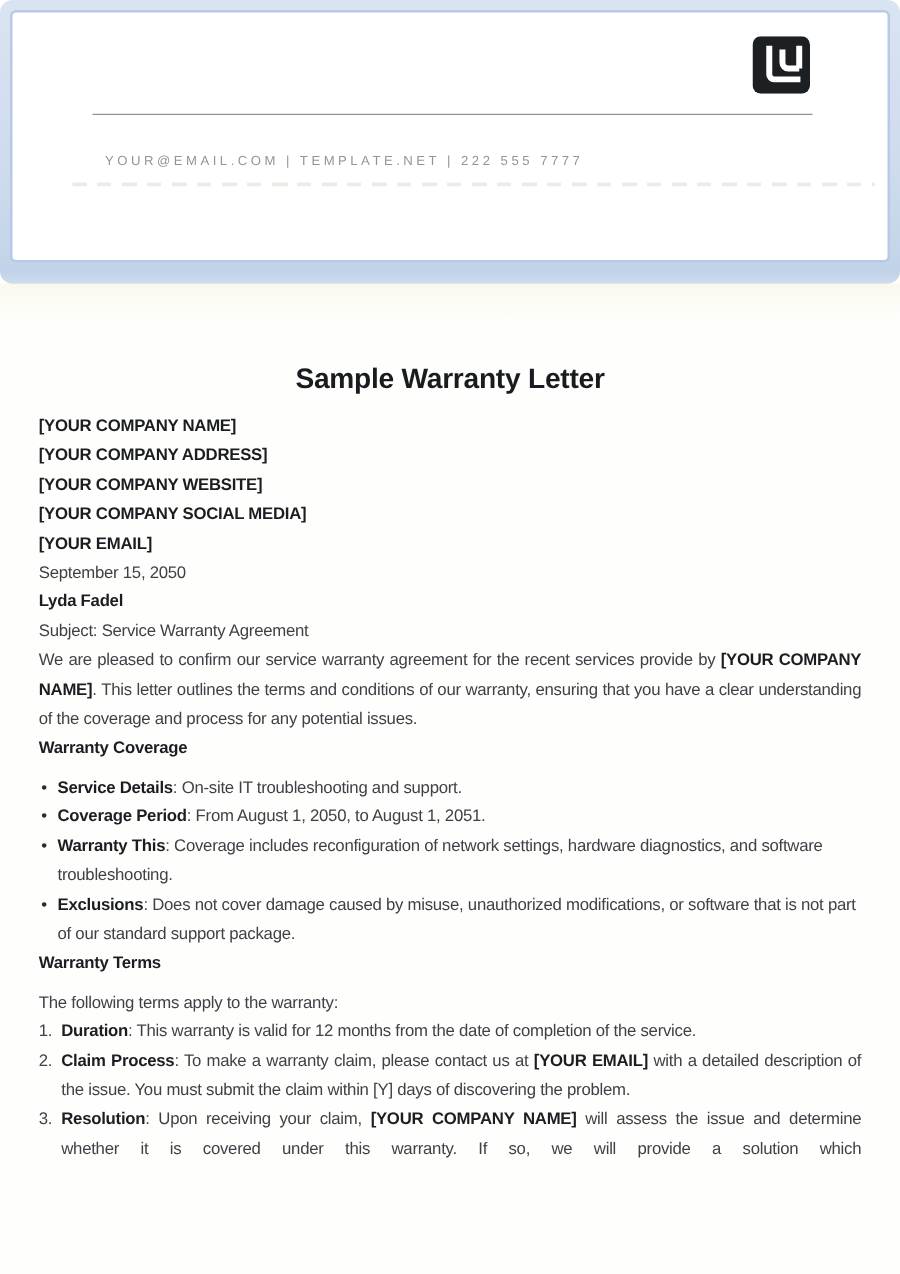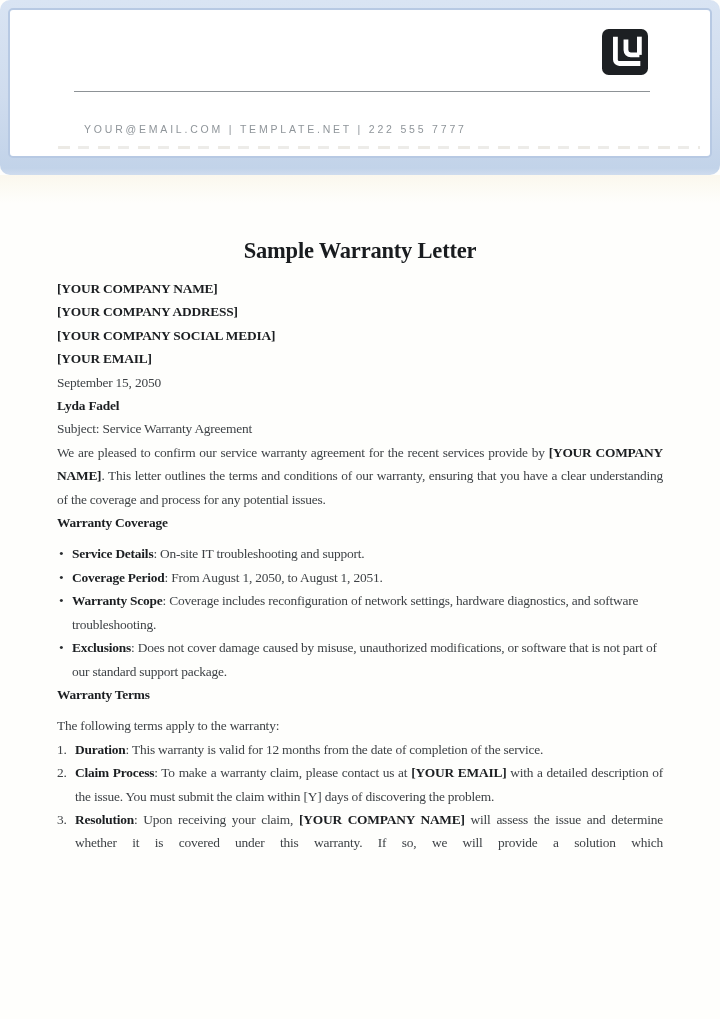--- a/index.html
+++ b/index.html
@@ -8,21 +8,21 @@
     background: #fefefc;
     overflow: hidden;
     font-family: "Liberation Sans", sans-serif;
     -webkit-font-smoothing: antialiased;
   }
   .page { position: relative; width: 720px; height: 1019px; background: #fefefc; }
 
   
   .frame {
     position: relative;
-    height: 175px;
+    height: 227px;
     background: linear-gradient(180deg, #d9e4f3 0%, #cfdcee 55%, #c2d3e9 96%, #cfdcee 100%);
     border-radius: 10px;
   }
   .header-card {
     position: absolute;
     left: 8px; right: 8px; top: 8px; bottom: 17px;
     background: #ffffff;
     border: 2px solid #b7c9e3;
     border-radius: 5px;
   }
@@ -53,26 +53,25 @@
   }
   .glow {
     height: 28px;
     background: linear-gradient(180deg, rgba(247,240,220,0.45), rgba(255,255,255,0));
   }
 
   
   .doc {
     box-sizing: border-box;
     width: 720px;
-    padding: 0 57px;
+    padding: 0 31px;
     color: #3e4246;
     font-size: 13.4px;
     letter-spacing: -0.2px;
     line-height: 23.4px;
-    font-family: Liberation Serif, serif;
   }
   .doc-title {
     margin: 34px 0 12px;
     text-align: center;
     font-size: 22.5px;
     line-height: 28px;
     font-weight: bold;
     color: #191c1f;
     letter-spacing: -0.2px;
   }
@@ -108,38 +107,39 @@
       <div class="redacted-line"></div>
     </div>
   </div>
   <div class="glow"></div>
 
   <div class="doc">
     <h1 class="doc-title">Sample Warranty Letter</h1>
 
     <p class="b">[YOUR COMPANY NAME]</p>
     <p class="b">[YOUR COMPANY ADDRESS]</p>
+    <p class="b">[YOUR COMPANY WEBSITE]</p>
     <p class="b">[YOUR COMPANY SOCIAL MEDIA]</p>
     <p class="b">[YOUR EMAIL]</p>
 
     <p>September 15, 2050</p>
     <p class="b">Lyda Fadel</p>
 
 
     <p>Subject: Service Warranty Agreement</p>
 
     <p class="just"><span>We are pleased to confirm our service warranty agreement for the recent services provide by </span><b>[YOUR COMPANY NAME]</b><span>. This letter outlines the terms and conditions of our warranty, ensuring that you have a clear understanding of the coverage and process for any potential issues.</span></p>
 
     <p class="sec-head">Warranty Coverage</p>
 
 
     <ul class="bullets">
       <li><span class="dot">•</span><b>Service Details</b><span>: On-site IT troubleshooting and support.</span></li>
       <li><span class="dot">•</span><b>Coverage Period</b><span>: From August 1, 2050, to August 1, 2051.</span></li>
-      <li><span class="dot">•</span><b>Warranty Scope</b><span>: Coverage includes reconfiguration of network settings, hardware diagnostics, and software troubleshooting.</span></li>
+      <li><span class="dot">•</span><b>Warranty This</b><span>: Coverage includes reconfiguration of network settings, hardware diagnostics, and software troubleshooting.</span></li>
       <li><span class="dot">•</span><b>Exclusions</b><span>: Does not cover damage caused by misuse, unauthorized modifications, or software that is not part of our standard support package.</span></li>
     </ul>
 
     <p class="sec-head">Warranty Terms</p>
 
     <p>The following terms apply to the warranty:</p>
 
     <ol class="terms">
       <li><span class="num">1.</span><b>Duration</b><span>: This warranty is valid for 12 months from the date of completion of the service.</span><b></b><span></span></li>
       <li class="just"><span class="num">2.</span><b>Claim Process</b><span>: To make a warranty claim, please contact us at </span><b>[YOUR EMAIL]</b><span> with a detailed description of the issue. You must submit the claim within [Y] days of discovering the problem.</span></li>

